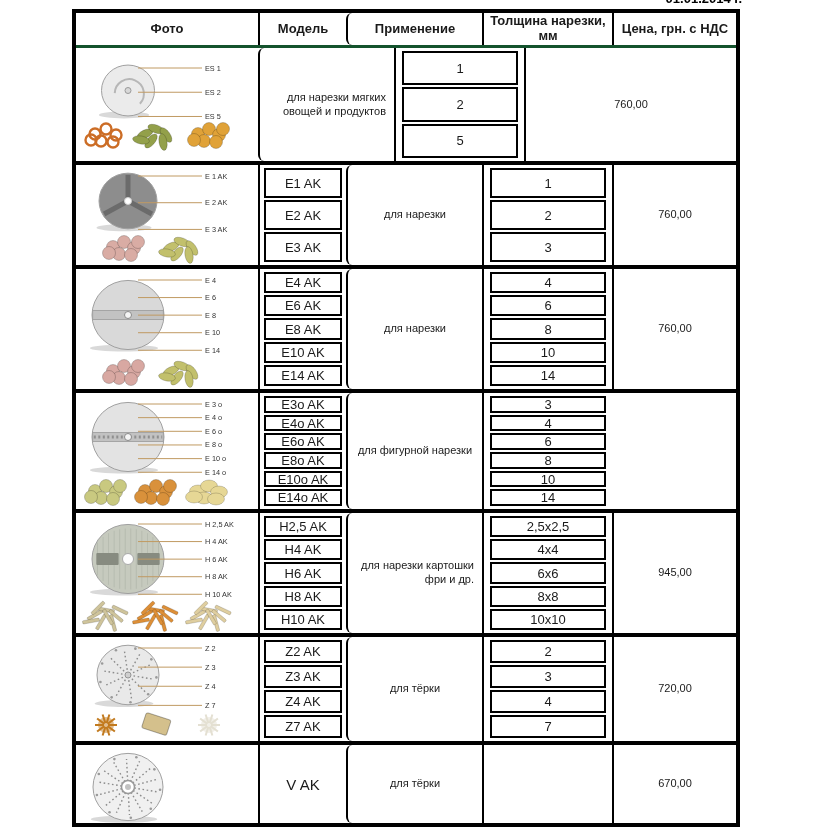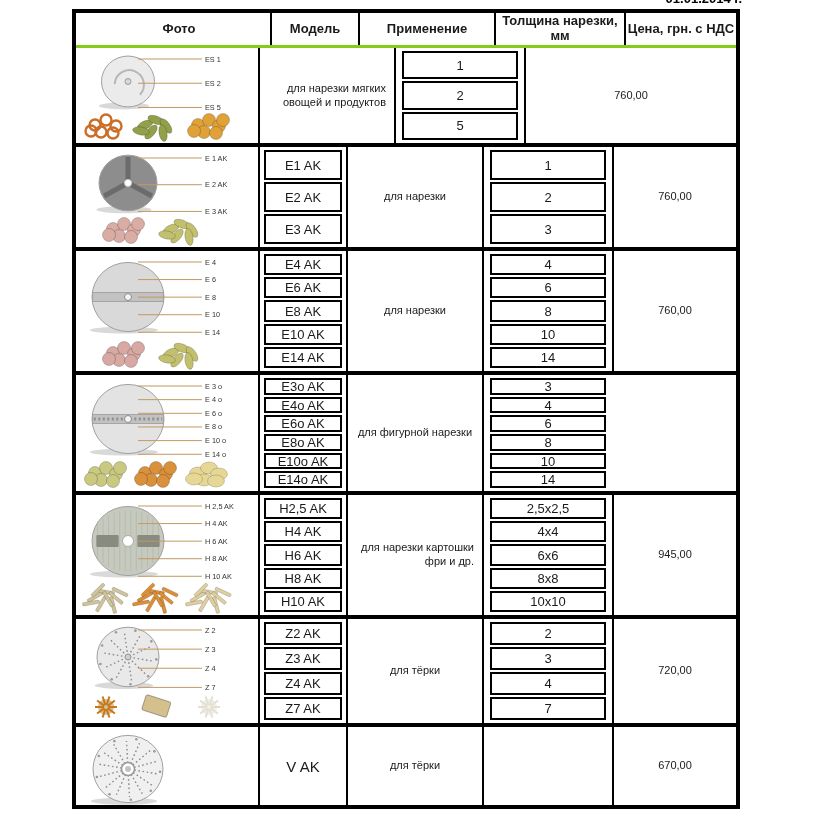--- a/index.html
+++ b/index.html
@@ -1,25 +1,25 @@
 <!DOCTYPE html>
 <html><head>
 <meta charset="utf-8">
 <style>
   html,body{margin:0;padding:0;background:#fff;}
   .page{position:relative;width:826px;height:832px;background:#fff;overflow:hidden;
         font-family:"Liberation Sans",sans-serif;color:#1a1a1a;}
   .top-note{position:absolute;top:-9px;right:84px;font-weight:bold;font-size:13px;color:#000;}
   .tbl{position:absolute;left:72px;top:9px;width:668px;border:4px solid #000;background:#fff;box-sizing:border-box;}
-  .hdr{display:flex;height:32px;border-bottom:3px solid #84cc16;font-weight:bold;font-size:13px;padding-left:12px;}
+  .hdr{display:flex;height:32px;border-bottom:3px solid #14532d;font-weight:bold;font-size:13px;}
   .cell{box-sizing:border-box;}
   .hcell{display:flex;align-items:center;justify-content:center;text-align:center;line-height:1.12;white-space:pre-line;}
   .c1{width:182px;}
   .c2{width:88px;}
-  .c3{width:136px;}
+  .c3{width:136px;border-radius:6px;}
   .c4{width:130px;}
   .c5{flex:1;}
   .bl{border-left:2px solid #000;}
   .sec{display:flex;border-top:4px solid #000;}
   .sec:first-child{border-top:none;}
   .photo-cell{display:flex;align-items:center;justify-content:center;overflow:hidden;}
   .boxcol{display:flex;flex-direction:column;padding:2px 0;}
   .box{flex:1;margin:1px 4px;border:2px solid #000;display:flex;align-items:center;justify-content:center;
        font-size:13px;background:#fff;min-height:0;}
   .c4 .box{margin:1px 6px;}
@@ -37,21 +37,21 @@
   <div class="tbl">
     <div class="hdr">
       <div class="cell hcell c1">Фото</div>
       <div class="cell hcell c2 bl">Модель</div>
       <div class="cell hcell c3 bl">Применение</div>
       <div class="cell hcell c4 bl">Толщина нарезки,
 мм</div>
       <div class="cell hcell c5 bl">Цена, грн. с НДС</div>
     </div>
     <div id="sections">
-        <div class="sec" style="height: 95px;">
+        <div class="sec" style="height: 113px;">
           <div class="cell c1 photo-cell">
             <svg viewBox="0 0 182 95" width="182" height="95">
               <ellipse cx="48" cy="57.88" rx="25.174999999999997" ry="3.5" fill="rgba(0,0,0,0.15)"></ellipse>
               <ellipse cx="52" cy="33.5" rx="26.5" ry="25.439999999999998" fill="#ebebeb" stroke="#a0a0a0" stroke-width="1"></ellipse>
               <path d="M 38.75 36.15 A 14.575000000000001 14.575000000000001 0 1 1 63.925 46.75" fill="none" stroke="#b7b7b7" stroke-width="2"></path>
               <circle cx="52" cy="33.5" r="3" fill="#d8d8d8" stroke="#9a9a9a" stroke-width="1"></circle>
               <line x1="62" y1="11" x2="126" y2="11" stroke="#c09a62" stroke-width="1"></line>
               <text x="129" y="13.5" font-size="7.3" fill="#333">ES 1</text>
               <line x1="62" y1="35.235" x2="126" y2="35.235" stroke="#c09a62" stroke-width="1"></line>
               <text x="129" y="37.735" font-size="7.3" fill="#333">ES 2</text>

